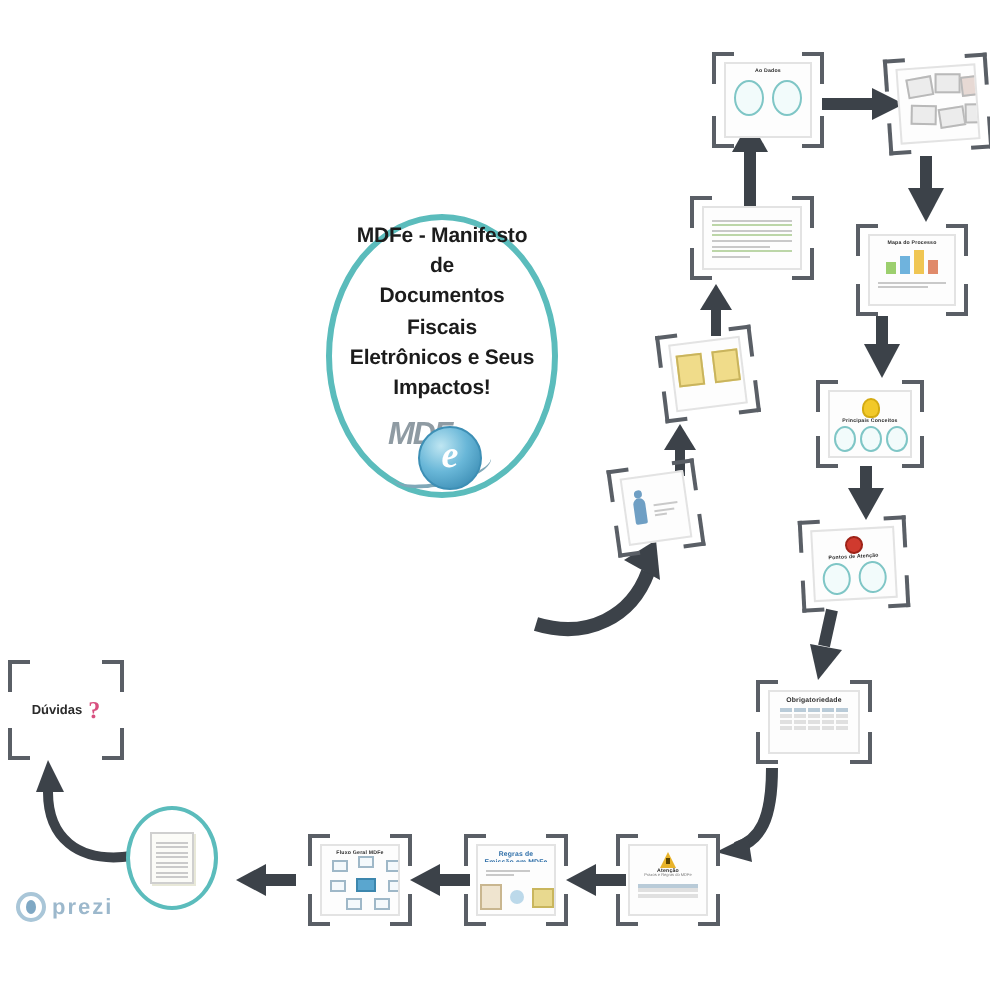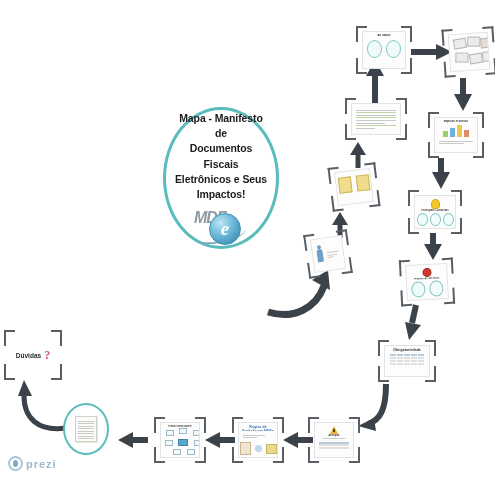--- a/index.html
+++ b/index.html
@@ -435,21 +435,21 @@
   </div>
 
   <div class="arrow" style="left:348px; top:142px; width:20px; height:26px;">
     <svg width="20" height="26" viewBox="0 0 20 26">
       <path d="M10 26 L10 12" stroke="#3c4249" stroke-width="5" fill="none"></path>
       <path d="M10 0 L2 13 L18 13 Z" fill="#3c4249"></path>
     </svg>
   </div>
 
   <div class="hub" style="left:163px; top:107px; width:116px; height:142px;">
-    <div class="hub-title">Mapa - Manifesto de
+    <div class="hub-title">MDFe - Manifesto de
 Documentos Fiscais
 Eletrônicos e Seus
 Impactos!</div>
     <div class="hub-logo">
       <div class="mdf">MDF</div>
       <div class="swoosh"></div>
       <div class="globe"></div>
     </div>
   </div>
 
@@ -730,18 +730,18 @@
         <span class="br"></span>
     </div>
     <div class="slide" style="border:none; background:transparent;">
       <div class="duvidas-inner">
         <span class="duvidas-text">Dúvidas</span>
         <span class="duvidas-q">?</span>
       </div>
     </div>
   </div>
 
-  <div class="prezi-logo" style="left:8px; top:456px;">
+  <div class="prezi-logo" style="left:8px; top:446px;">
     <span class="mark"></span>
     <span class="word">prezi</span>
   </div>
 
 </div>
 
 </body></html>

